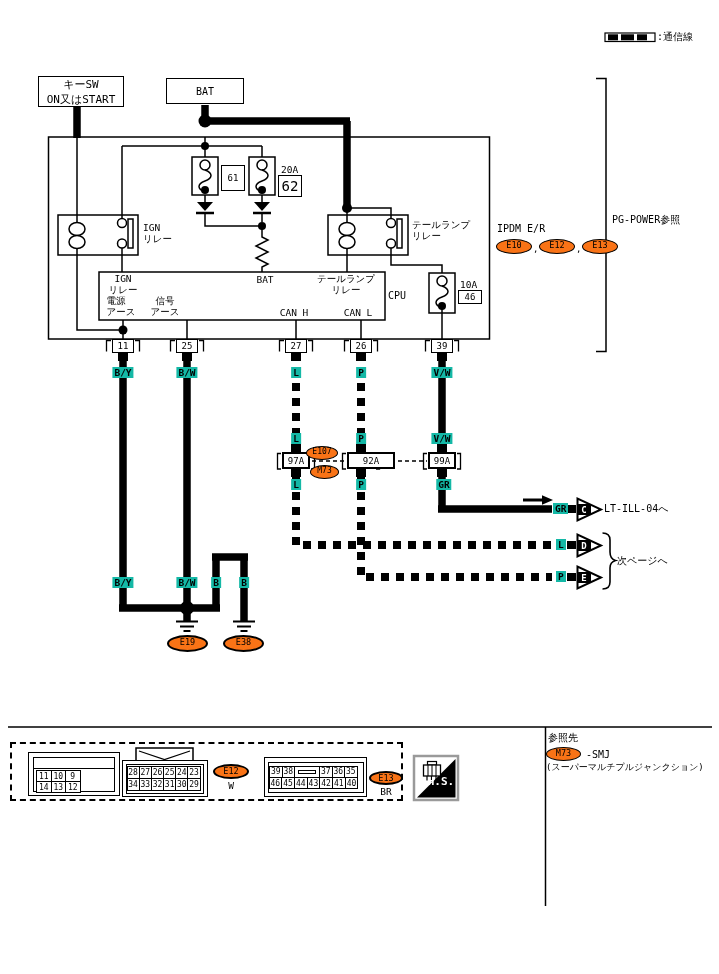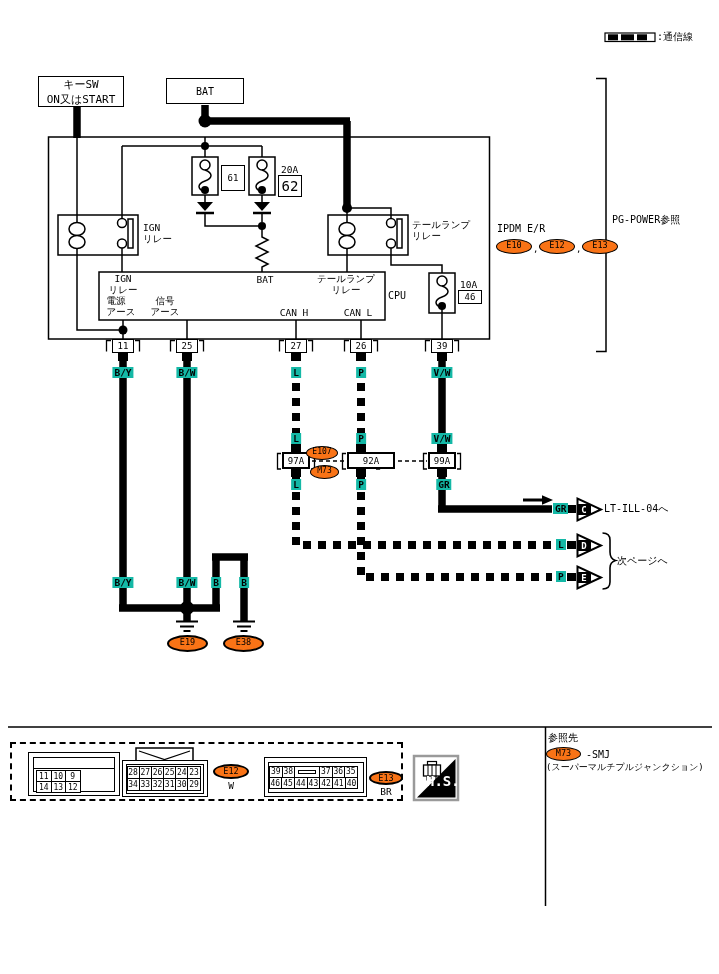--- a/index.html
+++ b/index.html
@@ -402,21 +402,21 @@
       <div class="cell">43</div>
       <div class="cell">42</div>
       <div class="cell">41</div>
       <div class="cell">40</div>
     </div>
 <div class="ov" style="left:369px;top:771px;width:34px;height:14px;border-width:2px">
       <div>E13</div>
     </div>
 <div class="t c" style="left:386px;top:786px;font-size:9.5px">BR</div>
 
-<div class="lw" style="left:426px;top:776px;width:30px;font-size:14px">H.S.</div>
+<div class="lw" style="left:426px;top:776px;width:30px;font-size:11px">H.S.</div>
 
 <div class="t" style="left:548px;top:732px;font-size:10px">参照先</div>
 <div class="ov" style="left:546px;top:747px;width:35px;height:14px;border-width:1.7px">
       <div>M73</div>
     </div>
 <div class="t" style="left:586px;top:749px;font-size:10px">-SMJ</div>
 <div class="t" style="left:546px;top:762px;font-size:9px">(スーパーマルチプルジャンクション)</div>
 
 </div>
 

